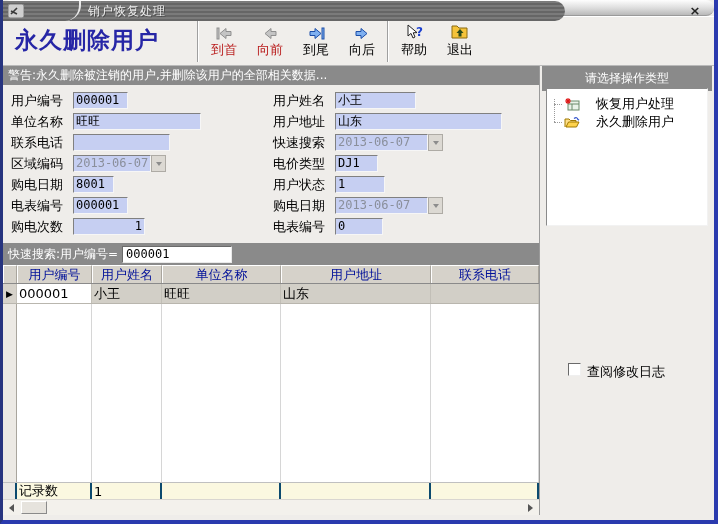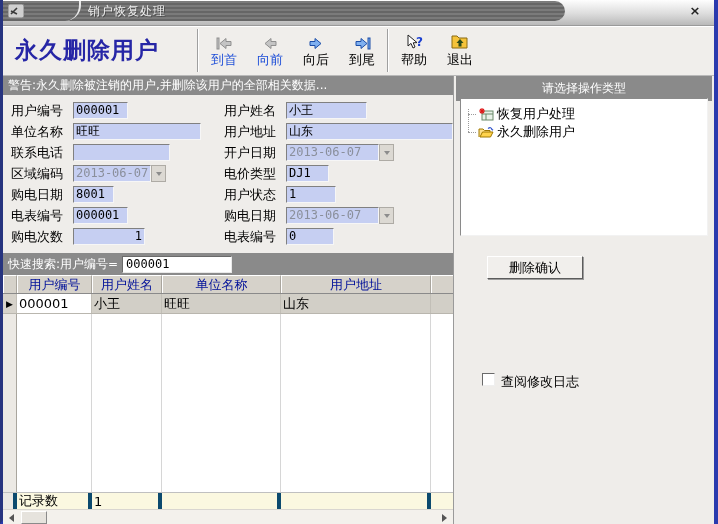--- a/index.html
+++ b/index.html
@@ -4,23 +4,23 @@
 <style>
   * { margin:0; padding:0; box-sizing:border-box; }
   html,body { width:718px; height:524px; overflow:hidden; }
   body { font-family:"DejaVu Sans", sans-serif; font-size:13px; color:#000; background:#2a37a8; }
 
   #window { position:relative; width:718px; height:524px;
     border-left:3px solid #27347f; border-right:4px solid #2a3aae; border-bottom:4px solid #2a3aae;
     background:#efedea; }
 
   
-  .titlebar { position:relative; height:26px;
+  .titlebar { position:relative; height:16px;
     background:linear-gradient(#fefefe, #dcdcdc 55%, #b9b9b9);
-    border-bottom:1px solid #9a9a9a; }
+    border-bottom:1px solid #9a9a9a;border-radius:9px; }
   .tb-capsule { position:absolute; left:0; top:1px; height:20px; width:562px;
     background:repeating-linear-gradient(#7b7b7b 0 2px, #666 2px 4px);
     border-radius:0 10px 10px 0; display:flex; align-items:center; }
   .tb-swoosh { position:absolute; left:52px; top:0; width:26px; height:20px;
     border-right:2px solid #e8e8e8; border-radius:0 0 16px 0; }
   .win-icon { margin-left:5px; width:16px; height:14px; display:inline-flex; }
   .tb-title { color:#efefef; font-size:12px; margin-left:64px; letter-spacing:1px;
     text-shadow:1px 1px 0 #4a4a4a; }
   .close { position:absolute; right:10px; top:3px; width:18px; height:16px;
     text-align:center; line-height:15px; font-weight:bold; color:#222; cursor:default; font-size:13px; }
@@ -28,25 +28,25 @@
   
   .header { height:50px; background:#f0eeeb; display:flex; align-items:stretch;
     border-bottom:1px solid #b9b9b9; box-shadow:0 1px 0 #fff inset; }
   .app-title { width:192px; display:flex; align-items:center; padding-left:12px;
     font-family:"DejaVu Serif", serif; font-weight:bold; font-size:23px; color:#2626a6; letter-spacing:1px; }
   .sep { width:0; border-left:1px solid #9f9f9f; border-right:1px solid #fff; margin:3px 2px; }
   .btnrow { display:flex; align-items:center; }
   .tbtn { width:46px; height:44px; display:flex; flex-direction:column; align-items:center;
     justify-content:center; gap:1px; font-size:13px; }
   .tbtn .ic { height:18px; display:flex; align-items:flex-end; }
-  .tbtn.disabled { color:#1d4ed8; }
+  .tbtn.disabled { color:#b91c1c; }
 
   
   .main { display:flex; height:449px; }
-  .content { width:451px; display:flex; flex-direction:column;
+  .content { width:537px; display:flex; flex-direction:column;
     border-right:1px solid #9a9a9a; box-shadow:1px 0 0 #fff; }
   .side { flex:1; background:#efedea; position:relative; }
 
   .graybar { background:#8a8a8a; color:#fff; font-size:12px; display:flex; align-items:center; padding:0 5px; }
   .warnbar { height:19px; }
 
   
   .formarea { height:158px; display:flex; padding:5px 0 0 8px; background:#efedea; }
   .fcol { width:262px; display:flex; flex-direction:column; }
   .frow { height:21px; display:flex; align-items:center; }
@@ -75,38 +75,38 @@
   .gcell { display:flex; align-items:center; font-size:13px; overflow:hidden; flex:none; padding:0 2px; }
   .grow { height:20px; display:flex; background:#d2cfc7; border-bottom:1px solid #b9b6ae; }
   .grow .gcell { border-right:1px solid #c2bfb7; }
   .grow .gcell.editcell { background:#fff; }
   .selcell { width:14px; justify-content:center; padding:0; color:#000; font-size:9px;
     border-right:1px solid #a9a59d; background:#d6d2ca; }
   .gempty { flex:1; display:flex; }
   .gempty .gcol { border-right:1px solid #d6d6d6; height:100%; flex:none; }
   .gempty .gcol.sel { background:#ece9e4; border-right:1px solid #a9a59d; }
   .gfoot { height:17px; display:flex; background:#fbf8e0; border-top:1px solid #c0c0c0; }
-  .gfoot .gcell { border-right:4px solid #0c4a6e; }
+  .gfoot .gcell { border-right:2px solid #0c4a6e; }
   .gfoot .selcell { background:#ece9e4; }
 
   
   .hscroll { height:16px; background:#f3f1ec; border-top:1px solid #d9d6d0;
     display:flex; align-items:center; position:relative; }
   .harrow { width:16px; height:14px; display:flex; align-items:center; justify-content:center; }
   .harrow.left::after { content:""; border:4px solid transparent; border-right:5px solid #555; margin-right:3px; }
   .harrow.right { position:absolute; right:0; }
   .harrow.right::after { content:""; border:4px solid transparent; border-left:5px solid #555; margin-left:3px; }
   .hthumb { width:26px; height:13px; background:#e6e3dd; border:1px solid;
     border-color:#fff #8a8a8a #8a8a8a #fff; margin-left:2px; }
 
   
   .sidebar-header { height:25px; margin:0 2px; justify-content:center; }
   .tree { position:absolute; left:6px; right:6px; top:22px; height:138px; background:#fff;
     border:1px solid; border-color:#8a8a8a #f2f2f2 #f2f2f2 #8a8a8a; padding:6px 2px; }
-  .titem { height:18px; display:flex; align-items:center; gap:3px; position:relative; padding-left:15px; font-size:13px; }
+  .titem { height:18px; display:flex; align-items:center; gap:16px; position:relative; padding-left:15px; font-size:13px; }
   .titem::before { content:""; position:absolute; left:5px; top:-9px; height:18px; border-left:1px dotted #9a9a9a; }
   .titem::after { content:""; position:absolute; left:5px; top:9px; width:8px; border-top:1px dotted #9a9a9a; }
   .titem:first-child::before { top:4px; height:5px; }
   .titem .tic { width:16px; height:14px; flex:none; display:flex; }
 
   .confirm { position:absolute; left:33px; top:180px; width:96px; height:23px;
     background:#f1efec; border:1px solid; border-color:#fff #5c5c5c #5c5c5c #fff;
     box-shadow:1px 1px 0 #9c9c9c; font-family:"DejaVu Sans", sans-serif; font-size:13px; }
   .logchk { position:absolute; left:28px; top:297px; display:flex; align-items:flex-start; gap:6px; font-size:13px; }
   .chk { width:13px; height:13px; background:#fff; border:1px solid;
@@ -147,34 +147,34 @@
         <div class="tbtn disabled">
           <span class="ic">
             <svg width="16" height="13" viewBox="0 0 16 13">
               <polygon points="14,4.5 9,4.5 9,1.5 3,6.5 9,11.5 9,8.5 14,8.5" fill="#c4c4c4" stroke="#8f8f8f"></polygon>
             </svg>
           </span>
           <span>向前</span>
         </div>
         <div class="tbtn">
           <span class="ic">
-            <svg width="16" height="13" viewBox="0 0 16 13">
-              <polygon points="2,4.5 7,4.5 7,1.5 13,6.5 7,11.5 7,8.5 2,8.5" fill="#7fb0f0" stroke="#1d4ea8"></polygon>
-            </svg>
-          </span>
-          <span>向后</span>
-        </div>
-        <div class="tbtn">
-          <span class="ic">
             <svg width="17" height="13" viewBox="0 0 17 13">
               <polygon points="2,4.5 7,4.5 7,1.5 13,6.5 7,11.5 7,8.5 2,8.5" fill="#7fb0f0" stroke="#1d4ea8"></polygon>
               <rect x="14" y="1" width="2" height="11" fill="#7fb0f0" stroke="#1d4ea8"></rect>
             </svg>
           </span>
           <span>到尾</span>
+        </div>
+        <div class="tbtn">
+          <span class="ic">
+            <svg width="16" height="13" viewBox="0 0 16 13">
+              <polygon points="2,4.5 7,4.5 7,1.5 13,6.5 7,11.5 7,8.5 2,8.5" fill="#7fb0f0" stroke="#1d4ea8"></polygon>
+            </svg>
+          </span>
+          <span>向后</span>
         </div>
       </div>
     <div class="sep"></div>
     <div class="btnrow" id="actionButtons">
         <div class="tbtn">
           <span class="ic">
             <svg width="18" height="16" viewBox="0 0 18 16">
               <polygon points="3,1 3,12 6,9.4 8,14 10,13 8.2,8.8 12,8.6" fill="#fff" stroke="#222"></polygon>
               <text x="11" y="12" font-size="12" font-weight="bold" fill="#1a3fd0">?</text>
             </svg>
@@ -235,21 +235,21 @@
         <div class="fcol" id="formRight">
             <div class="frow">
               <span class="flabel">用户姓名</span>
               <span class="fval" style="width: 81px;">小王</span>
             </div>
             <div class="frow">
               <span class="flabel">用户地址</span>
               <span class="fval" style="width: 167px;">山东</span>
             </div>
             <div class="frow">
-              <span class="flabel">开户日期</span>
+              <span class="flabel">快速搜索</span>
               <span class="combo" style="width: 108px;">
                 <span class="fval">2013-06-07</span>
                 <span class="cbtn"></span>
               </span>
             </div>
             <div class="frow">
               <span class="flabel">电价类型</span>
               <span class="fval" style="width: 43px;">DJ1</span>
             </div>
             <div class="frow">
@@ -338,21 +338,20 @@
               <svg width="16" height="14" viewBox="0 0 16 14">
                 <path d="M1,12 L1,4 L5,4 L6.5,5.5 L12,5.5 L12,7" fill="#ffe08a" stroke="#a07800"></path>
                 <path d="M2,12 L4.5,7 L15,7 L12.5,12 Z" fill="#ffd34d" stroke="#a07800"></path>
                 <path d="M10,3.5 Q13,1.5 14,4.5" fill="none" stroke="#3355cc" stroke-width="1.2"></path>
                 <polygon points="14.8,5.8 12.8,4.6 15.3,3.9" fill="#3355cc"></polygon>
               </svg>
             </span>
             <span>永久删除用户</span>
           </div>
         </div>
-      <button class="confirm">删除确认</button>
       <label class="logchk">
         <span class="chk"></span>
         <span>查阅修改日志</span>
       </label>
     </div>
 
   </div>
 </div>
 
 </body></html>

